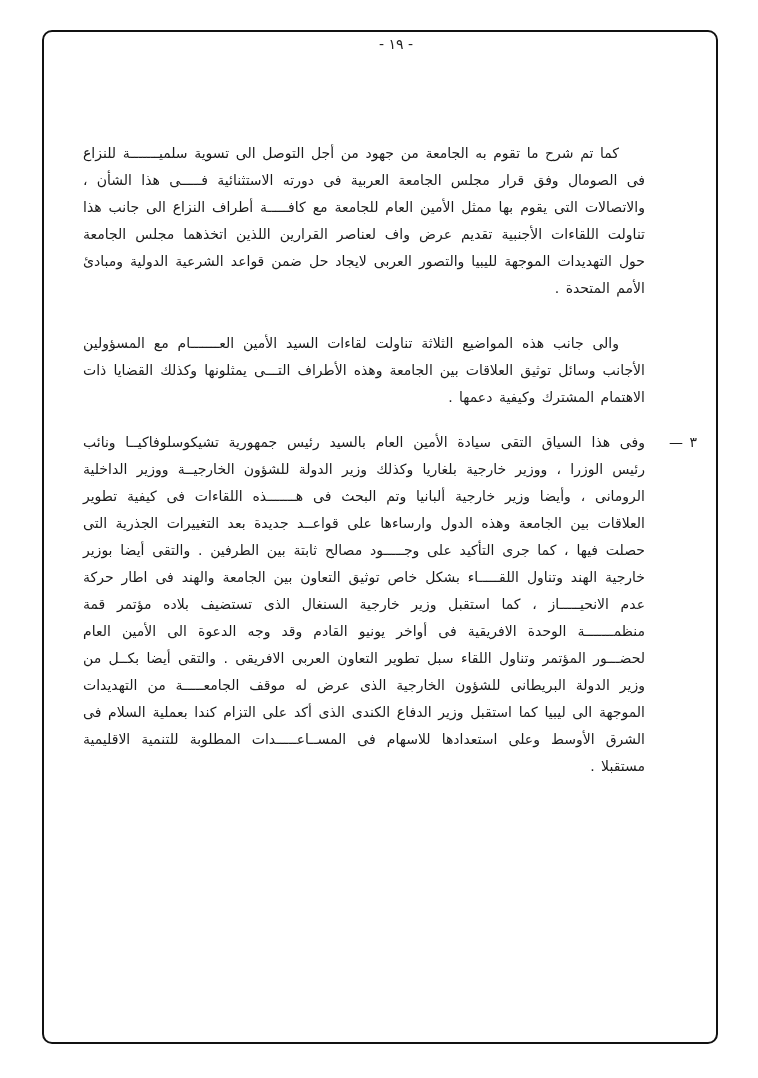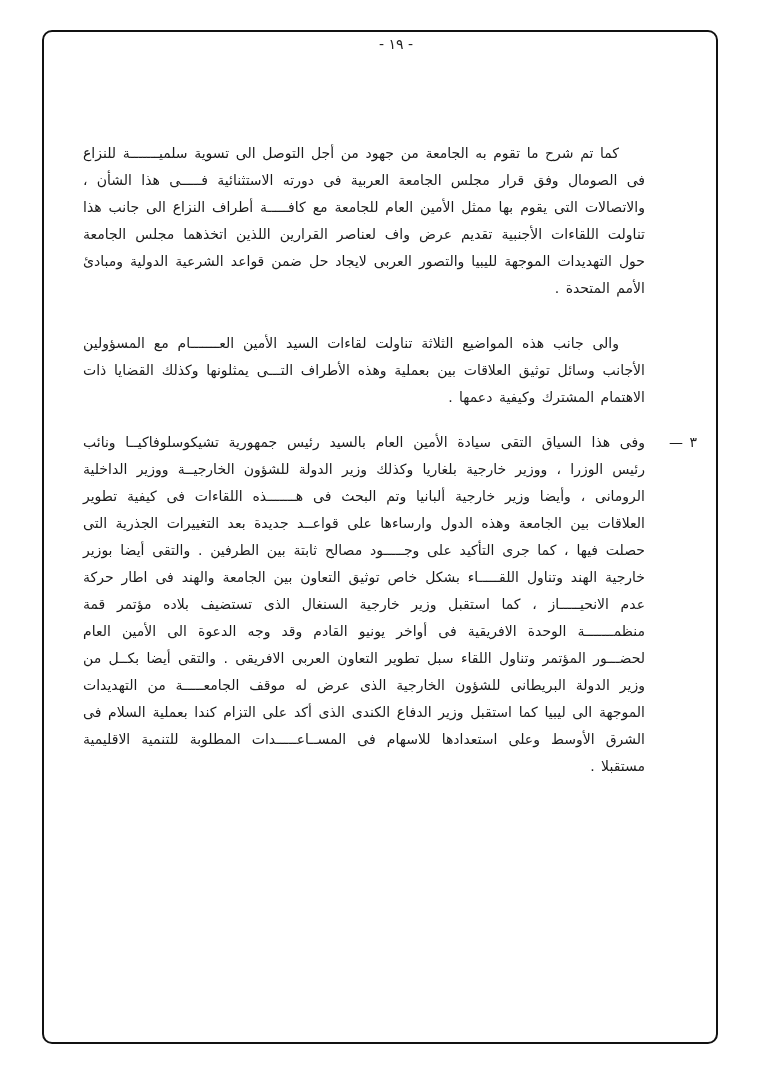--- a/index.html
+++ b/index.html
@@ -74,20 +74,20 @@
 <body>
 
 <div class="page-frame"></div>
 
 <div class="page-number">- ١٩ -</div>
 
 <div class="content">
 
   <p class="para indent">كما تم شرح ما تقوم به الجامعة من جهود من أجل التوصل الى تسوية سلميـــــــة للنزاع فى الصومال وفق قرار مجلس الجامعة العربية فى دورته الاستثنائية فـــــى هذا الشأن ، والاتصالات التى يقوم بها ممثل الأمين العام للجامعة مع كافـــــة أطراف النزاع الى جانب هذا تناولت اللقاءات الأجنبية تقديم عرض واف لعناصر القرارين اللذين اتخذهما مجلس الجامعة حول التهديدات الموجهة لليبيا والتصور العربى لايجاد حل ضمن قواعد الشرعية الدولية ومبادئ الأمم المتحدة .</p>
 
-  <p class="para indent">والى جانب هذه المواضيع الثلاثة تناولت لقاءات السيد الأمين العـــــــام مع المسؤولين الأجانب وسائل توثيق العلاقات بين بعملية وهذه الأطراف التـــى يمثلونها وكذلك القضايا ذات الاهتمام المشترك وكيفية دعمها .</p>
+  <p class="para indent">والى جانب هذه المواضيع الثلاثة تناولت لقاءات السيد الأمين العـــــــام مع المسؤولين الأجانب وسائل توثيق العلاقات بين الجامعة وهذه الأطراف التـــى يمثلونها وكذلك القضايا ذات الاهتمام المشترك وكيفية دعمها .</p>
 
   <div class="para3-wrap">
     <span class="item-marker">٣ —</span>
     <p class="para">وفى هذا السياق التقى سيادة الأمين العام بالسيد رئيس جمهورية تشيكوسلوفاكيــا ونائب رئيس الوزرا ، ووزير خارجية بلغاريا وكذلك وزير الدولة للشؤون الخارجيــة ووزير الداخلية الرومانى ، وأيضا وزير خارجية ألبانيا وتم البحث فى هـــــــذه اللقاءات فى كيفية تطوير العلاقات بين الجامعة وهذه الدول وارساءها على قواعــد جديدة بعد التغييرات الجذرية التى حصلت فيها ، كما جرى التأكيد على وجـــــود مصالح ثابتة بين الطرفين . والتقى أيضا بوزير خارجية الهند وتناول اللقـــــاء بشكل خاص توثيق التعاون بين الجامعة والهند فى اطار حركة عدم الانحيـــــاز ، كما استقبل وزير خارجية السنغال الذى تستضيف بلاده مؤتمر قمة منظمـــــــة الوحدة الافريقية فى أواخر يونيو القادم وقد وجه الدعوة الى الأمين العام لحضـــور المؤتمر وتناول اللقاء سبل تطوير التعاون العربى الافريقى . والتقى أيضا بكــل من وزير الدولة البريطانى للشؤون الخارجية الذى عرض له موقف الجامعـــــة من التهديدات الموجهة الى ليبيا كما استقبل وزير الدفاع الكندى الذى أكد على التزام كندا بعملية السلام فى الشرق الأوسط وعلى استعدادها للاسهام فى المســاعـــــدات المطلوبة للتنمية الاقليمية مستقبلا .</p>
   </div>
 
 </div>
 
 </body></html>

